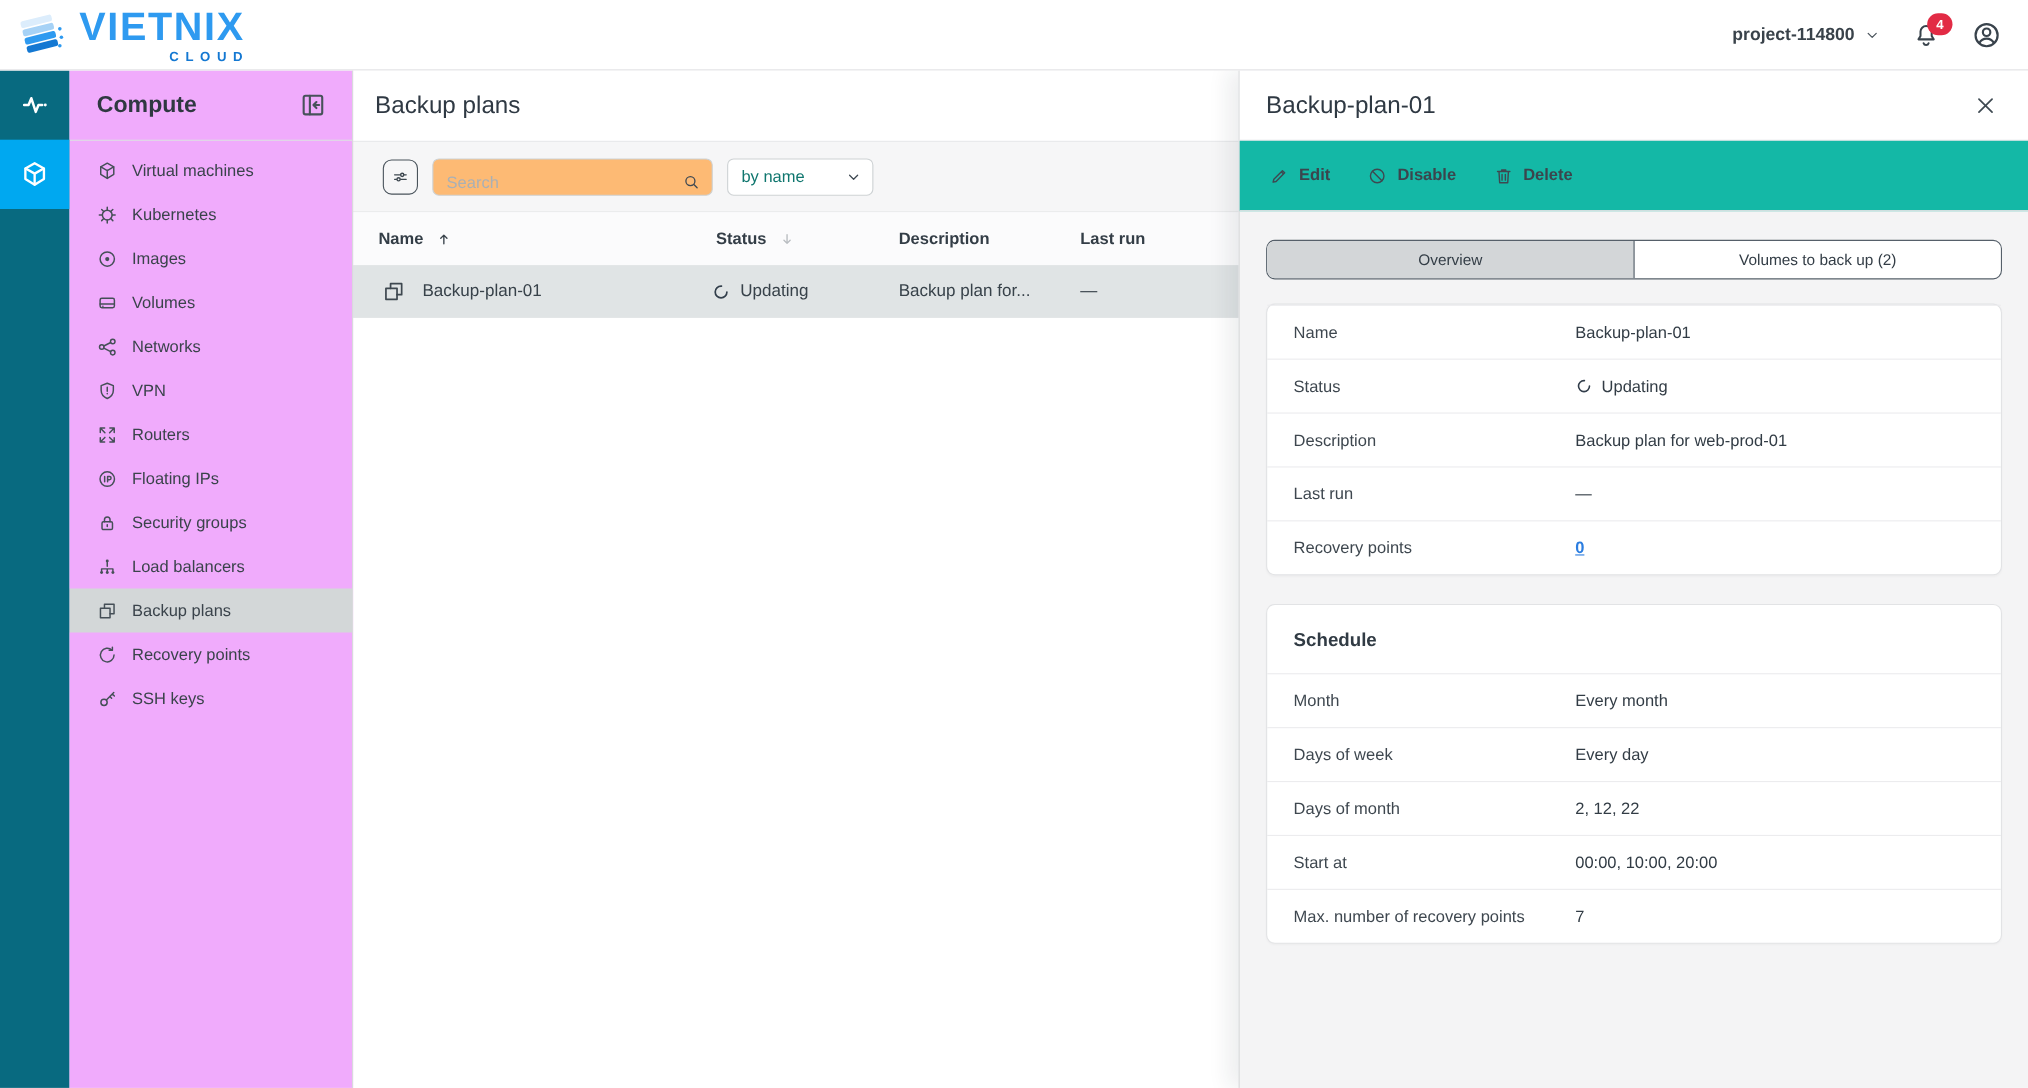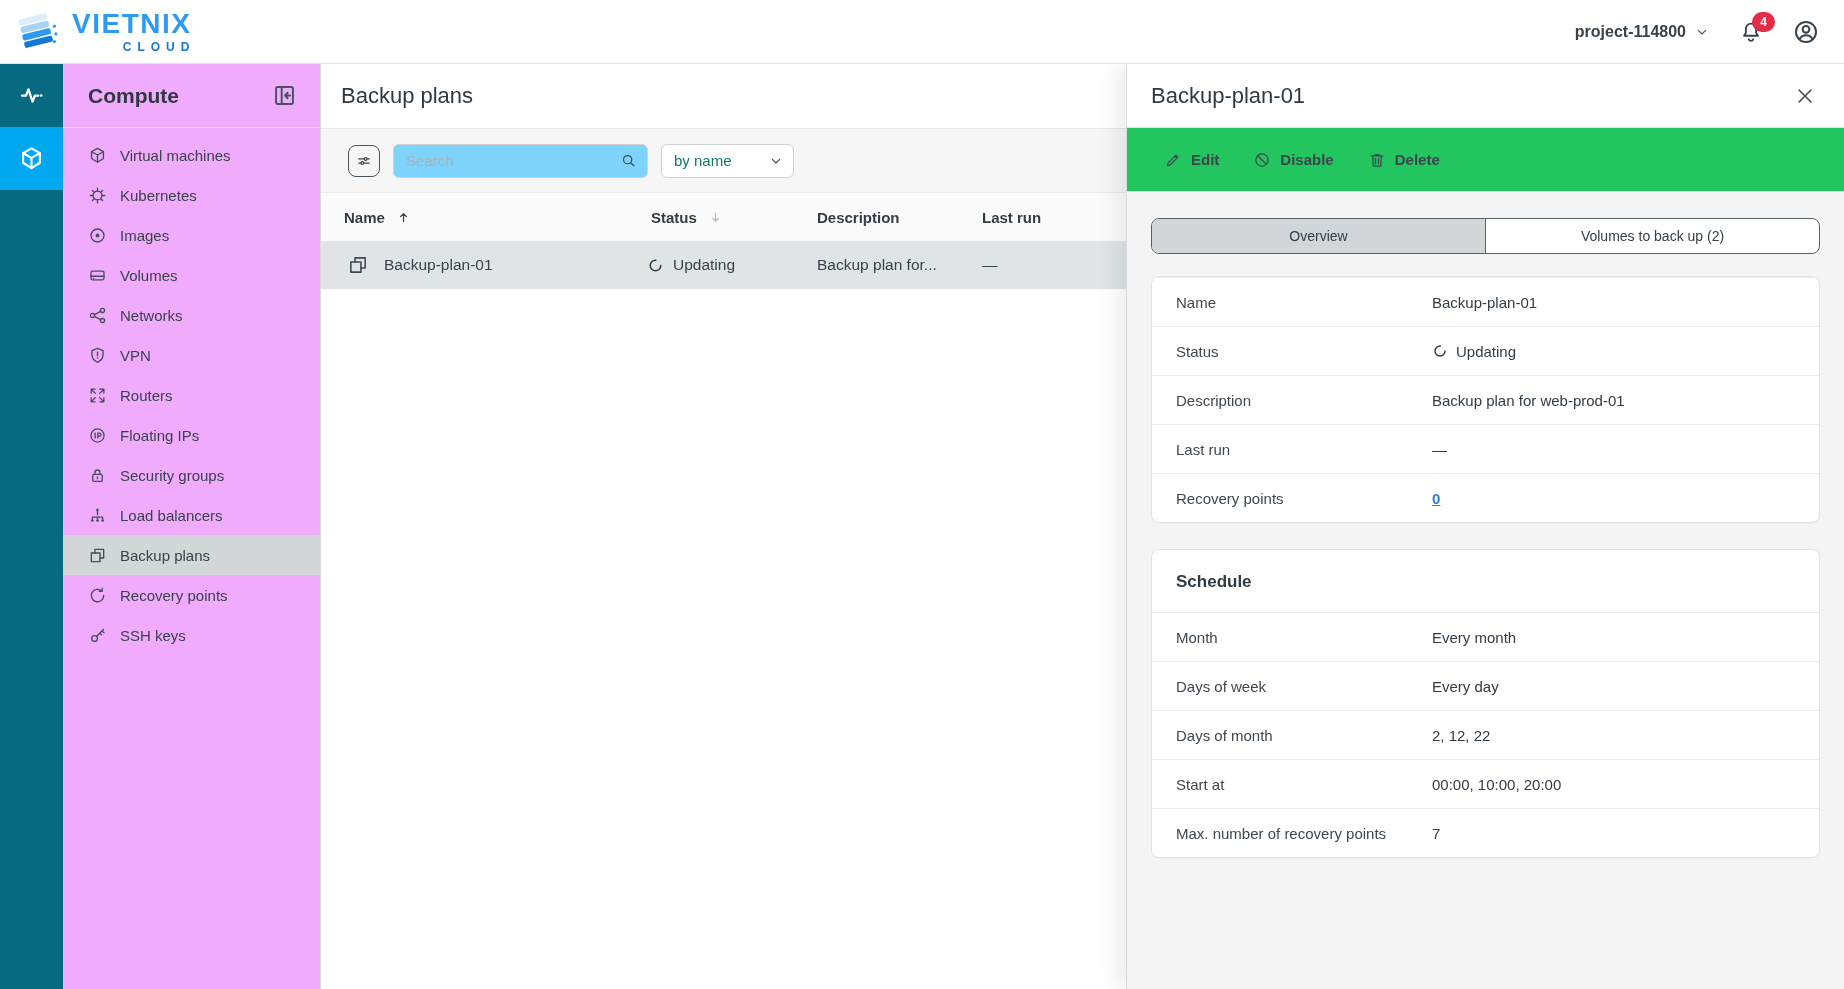--- a/index.html
+++ b/index.html
@@ -14,21 +14,21 @@
   .ic{display:inline-flex;align-items:center;justify-content:center;flex:none;}
   .ic svg{width:100%;height:100%;stroke:currentColor;fill:none;stroke-width:1.7;stroke-linecap:round;stroke-linejoin:round;}
 
   
   .topbar{position:absolute;left:0;top:0;width:100%;height:64px;background:#fff;
     border-bottom:1px solid #e1e2e4;display:flex;align-items:center;justify-content:space-between;
     padding:0 24px 0 14px;box-sizing:border-box;z-index:20;}
   .logo{display:flex;align-items:center;gap:8px;}
   .logo-icon{width:50px;height:50px;}
   .logo-text{display:flex;flex-direction:column;align-items:flex-end;line-height:1;}
-  .logo-brand{font-size:28px;font-weight:800;letter-spacing:1.5px;color:var(--logo-blue,#2e9af0);}
+  .logo-brand{font-size:36px;font-weight:800;letter-spacing:1.5px;color:var(--logo-blue,#2e9af0);}
   .logo-sub{font-size:12px;font-weight:700;letter-spacing:6px;color:var(--logo-dark,#1478d2);margin-top:3px;margin-right:-4px;}
   .topbar-right{display:flex;align-items:center;gap:28px;}
   .project-switcher{display:flex;align-items:center;gap:8px;cursor:pointer;font-size:16px;font-weight:600;color:#39424a;}
   .project-switcher .ic{width:16px;height:16px;color:#4a545c;}
   .bell-wrap{position:relative;width:26px;height:26px;color:#39434c;cursor:pointer;}
   .bell-wrap .ic{width:26px;height:26px;}
   .badge{position:absolute;top:-7px;right:-11px;min-width:13px;height:20px;padding:0 5px;border-radius:10px;
     background:var(--badge,#e22b45);color:#fff;font-size:12px;font-weight:700;display:flex;align-items:center;justify-content:center;}
   .avatar{width:28px;height:28px;color:#39434c;cursor:pointer;}
   .avatar .ic{width:28px;height:28px;}
@@ -55,22 +55,22 @@
 
   
   .main{position:absolute;left:321px;top:64px;right:0;bottom:0;background:#fff;}
   .main-titlebar{height:64px;background:#fff;border-bottom:1px solid #e6e7e8;display:flex;align-items:center;}
   .page-title{font-size:22px;font-weight:500;color:#2f3943;margin:0 0 0 20px;}
   .toolbar{height:64px;background:#f6f6f7;border-bottom:1px solid #e8e9ea;display:flex;align-items:center;
     padding-left:27px;gap:13px;box-sizing:border-box;}
   .filter-btn{width:32px;height:32px;border:1.5px solid #49535b;border-radius:8px;background:transparent;
     display:flex;align-items:center;justify-content:center;cursor:pointer;color:#3d474f;padding:0;}
   .filter-btn .ic{width:18px;height:18px;}
-  .search-box{width:255px;height:34px;background:#7dd3fc;border:1px solid #ced2d4;border-radius:6px;
-    display:flex;align-items:center;padding:0 10px;box-sizing:border-box;}
+  .search-box{width:255px;height:34px;background:#fdba74;border:1px solid #ced2d4;border-radius:6px;
+    display:flex;align-items:flex-start;padding:12px 10px;box-sizing:border-box;}
   .search-box input{flex:1;border:none;outline:none;background:transparent;font-family:inherit;
     font-size:15px;color:#3a434b;min-width:0;}
   .search-box input::placeholder{color:#aab0b5;}
   .search-box .ic{width:17px;height:17px;color:#3f4952;}
   .select-box{width:133px;height:34px;background:#fff;border:1px solid #ced2d4;border-radius:6px;
     display:flex;align-items:center;justify-content:space-between;padding:0 9px 0 12px;box-sizing:border-box;cursor:pointer;}
   .select-value{font-size:15px;color:#0f766e;}
   .select-box .ic{width:16px;height:16px;color:#3f4952;}
 
   .thead{position:relative;height:48px;background:#fbfbfc;}
@@ -90,22 +90,22 @@
   .cell-last{left:661px;}
 
   
   .panel{position:absolute;left:1126px;top:64px;right:0;bottom:0;background:#f4f4f5;
     border-left:1px solid #d8d9db;box-shadow:-10px 0 18px rgba(25,35,45,.08);z-index:18;box-sizing:border-box;}
   .panel-header{height:64px;background:#fff;border-bottom:1px solid #e3e4e6;display:flex;
     align-items:center;justify-content:space-between;padding:0 28px 0 24px;box-sizing:border-box;}
   .panel-title{font-size:22px;font-weight:500;color:#2f3943;margin:0;}
   .close-btn{width:22px;height:22px;background:none;border:none;padding:0;color:#3f4a52;cursor:pointer;}
   .close-btn .ic{width:22px;height:22px;}
-  .panel-actions{height:64px;background:#22c55e;border-bottom:1px solid #e3e4e6;display:flex;
-    align-items:center;gap:34px;padding-left:37px;box-sizing:border-box;}
+  .panel-actions{height:64px;background:#14b8a6;border-bottom:1px solid #e3e4e6;display:flex;
+    align-items:center;gap:34px;padding-left:27px;box-sizing:border-box;}
   .action{display:flex;align-items:center;gap:9px;background:none;border:none;padding:0;cursor:pointer;
     font-family:inherit;font-size:15px;font-weight:600;color:#3b454d;}
   .action .ic{width:18px;height:18px;color:#3e4850;}
   .panel-body{padding:26px 24px 0 24px;}
   .tabs{height:34px;border:1px solid #56606a;border-radius:8px;background:#fff;display:flex;overflow:hidden;}
   .tab{flex:1;display:flex;align-items:center;justify-content:center;font-size:14px;color:#333d46;cursor:pointer;}
   .tab.active{background:#d3d6d8;border-right:1px solid #56606a;}
   .card{background:#fff;border:1px solid #e2e3e5;border-radius:8px;margin-top:22px;box-shadow:0 1px 2px rgba(0,0,0,.03);}
   .card + .card{margin-top:26px;}
   .card-title{padding:22px 24px 20px;font-size:17px;font-weight:600;color:#313b44;}

